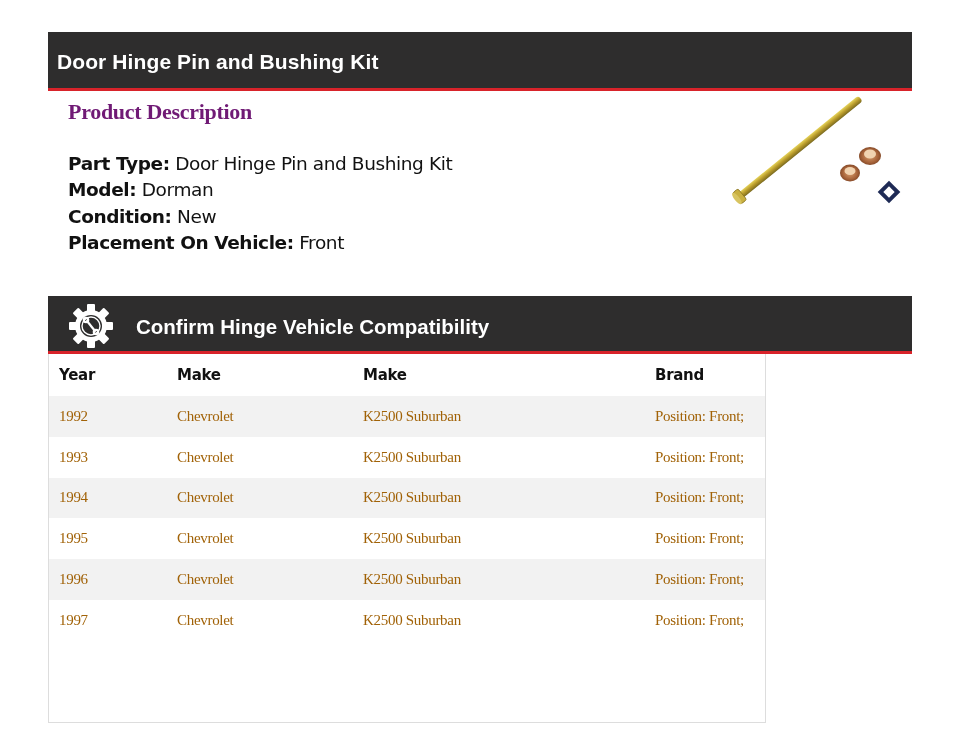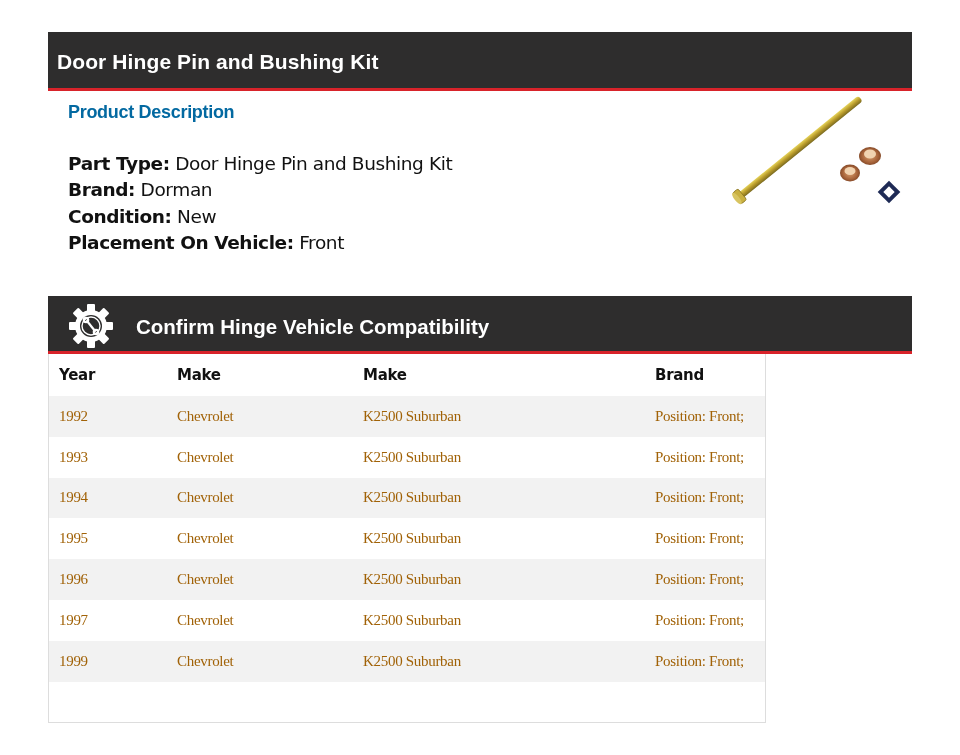--- a/index.html
+++ b/index.html
@@ -13,22 +13,22 @@
     }
     .title-bar .title {
       font-family: "Liberation Sans", sans-serif; font-weight: bold;
       font-size: 21px; color: #ffffff; letter-spacing: 0.1px; margin-top: 4px;
     }
 
     .desc {
       position: absolute; left: 68px; top: 96px; width: 640px;
     }
     .desc h2 {
-      font-family: Liberation Sans, sans-serif; font-weight: bold; font-size: 18px;
-      color: #0369a1; letter-spacing: -0.3px; line-height: 32px;
+      font-family: Liberation Serif, serif; font-weight: bold; font-size: 22px;
+      color: #701a75; letter-spacing: -0.3px; line-height: 32px;
     }
     .desc .specs { margin-top: 23px; }
     .desc .spec {
       font-size: 18.5px; line-height: 26.3px; color: #111; letter-spacing: -0.4px;
       white-space: nowrap;
     }
     .desc .spec .k { font-weight: bold; margin-top: 40px; }
 
     .product-image {
       position: absolute; left: 726px; top: 96px; width: 184px; height: 112px;
@@ -73,21 +73,21 @@
 </div>
 
 <div class="desc">
   <h2>Product Description</h2>
   <div class="specs">
     <div class="spec">
       <span class="k">Part Type:</span>
       <span>Door Hinge Pin and Bushing Kit</span>
     </div>
     <div class="spec">
-      <span class="k">Brand:</span>
+      <span class="k">Model:</span>
       <span>Dorman</span>
     </div>
     <div class="spec">
       <span class="k">Condition:</span>
       <span>New</span>
     </div>
     <div class="spec">
       <span class="k">Placement On Vehicle:</span>
       <span>Front</span>
     </div>
@@ -197,21 +197,15 @@
         <td>Chevrolet</td>
         <td>K2500 Suburban</td>
         <td>Position: Front;</td>
       </tr>
       <tr class="row">
         <td>1997</td>
         <td>Chevrolet</td>
         <td>K2500 Suburban</td>
         <td>Position: Front;</td>
       </tr>
-      <tr class="row">
-        <td>1999</td>
-        <td>Chevrolet</td>
-        <td>K2500 Suburban</td>
-        <td>Position: Front;</td>
-      </tr>
     </tbody>
   </table>
 </div>
 
 </body></html>

